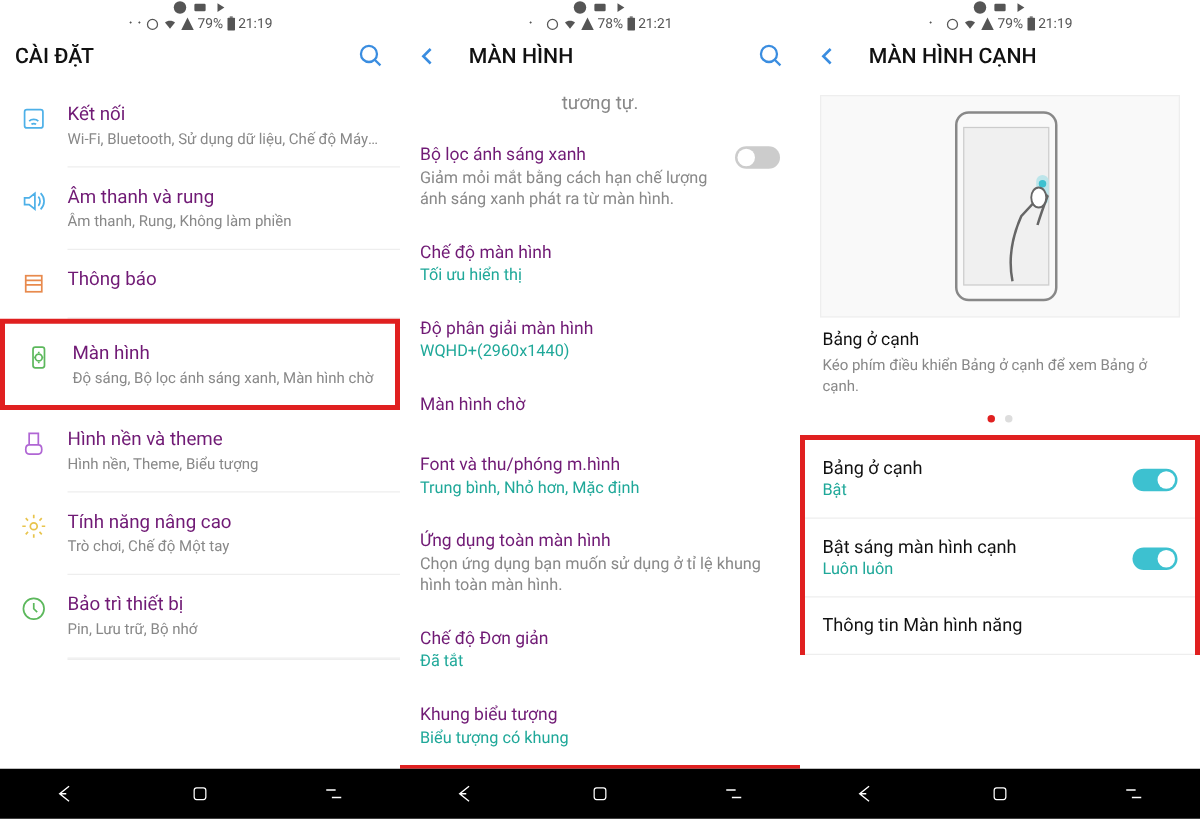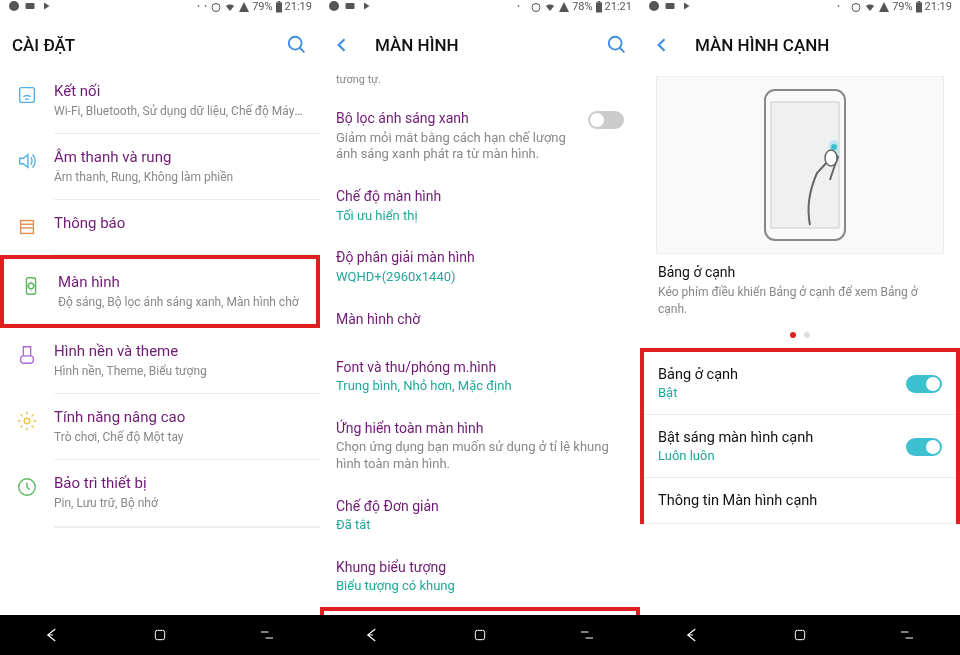--- a/index.html
+++ b/index.html
@@ -1,19 +1,19 @@
 <!DOCTYPE html>
 <html><head>
 <meta charset="utf-8">
 <style>
 * { margin: 0; padding: 0; box-sizing: border-box; }
 body { font-family: -apple-system, Roboto, Arial, sans-serif; background: #fff; width: 960px; height: 655px; overflow: hidden; }
 .container { display: flex; width: 960px; height: 655px; }
 .phone { width: 320px; height: 655px; background: #fff; position: relative; display: flex; flex-direction: column; }
-.statusbar { height: 22px; background: #fff; display: flex; align-items: flex-start; justify-content: space-between; padding: 0 8px; font-size: 11px; color: #555; }
+.statusbar { height: 22px; background: #fff; display: flex; align-items: center; justify-content: space-between; padding: 0 8px; font-size: 11px; color: #555; flex-direction: column; }
 .status-left { display: flex; gap: 4px; align-items: center; }
 .status-right { display: flex; gap: 2px; align-items: center; }
 .status-icon { display: inline-flex; }
 .header { height: 46px; display: flex; align-items: center; padding: 0 12px; gap: 23px; }
 .header-title { font-size: 17px; font-weight: 500; color: #111; flex: 1; }
 .back-btn { color: #3a8de0; display: flex; align-items: center; }
 .search-btn { color: #3a8de0; display: flex; align-items: center; }
 .content { flex: 1; overflow: hidden; }
 .setting-row { display: flex; padding: 14px 16px; align-items: flex-start; gap: 16px; min-height: 54px; }
 .setting-row.with-icon { padding-left: 16px; }
@@ -39,21 +39,21 @@
 .illu-title { font-size: 14px; color: #111; margin-bottom: 4px; }
 .illu-desc { font-size: 12px; color: #888; line-height: 1.4; }
 .dots { display: flex; justify-content: center; gap: 8px; padding: 6px 0 10px; }
 .dot { width: 6px; height: 6px; border-radius: 50%; background: #ddd; }
 .dot.active { background: #e02020; }
 .phone3-list { border: 4px solid #e02020; border-bottom: none; }
 .phone3-row { display: flex; padding: 14px 14px; align-items: center; border-bottom: 1px solid #eee; }
 .phone3-rowtext { flex: 1; }
 .phone3-title { font-size: 14.5px; color: #111; }
 .phone3-sub { font-size: 13px; color: #1fa899; margin-top: 2px; }
-.intro-text { padding: 4px 16px 10px; font-size: 11px; color: #888; line-height: 1.4; }
+.intro-text { padding: 4px 16px 10px; font-size: 15px; color: #888; line-height: 1.4; text-align: center; }
 </style>
 </head>
 <body>
 
 <div class="container">
 
 <div class="phone phone1">
   <div class="statusbar">
     <div class="status-left">
       <span class="status-icon">
@@ -317,21 +317,21 @@
             </div>
           </div>
           <div class="setting-row">
             <div class="row-text">
               <div class="row-title">Font và thu/phóng m.hình</div>
               <div class="row-sub teal">Trung bình, Nhỏ hơn, Mặc định</div>
             </div>
           </div>
           <div class="setting-row">
             <div class="row-text">
-              <div class="row-title">Ứng hiển toàn màn hình</div>
+              <div class="row-title">Ứng dụng toàn màn hình</div>
               <div class="row-sub ">Chọn ứng dụng bạn muốn sử dụng ở tỉ lệ khung hình toàn màn hình.</div>
             </div>
           </div>
           <div class="setting-row">
             <div class="row-text">
               <div class="row-title">Chế độ Đơn giản</div>
               <div class="row-sub teal">Đã tắt</div>
             </div>
           </div>
           <div class="setting-row">
@@ -455,21 +455,21 @@
           </div>
           <div class="phone3-row">
             <div class="phone3-rowtext">
               <div class="phone3-title">Bật sáng màn hình cạnh</div>
               <div class="phone3-sub">Luôn luôn</div>
             </div>
             <div class="toggle on"></div>
           </div>
           <div class="phone3-row">
             <div class="phone3-rowtext">
-              <div class="phone3-title">Thông tin Màn hình cạnh</div>
+              <div class="phone3-title">Thông tin Màn hình năng</div>
             </div>
           </div>
         </div>
   </div>
   <div class="navbar">
     <div class="navbtn">
           <svg width="18" height="18" viewBox="0 0 24 24" fill="none" stroke="#fff" stroke-width="1.5">
             <path d="M15 4l-10 8 10 8M5 12h7"></path>
           </svg>
         </div>

